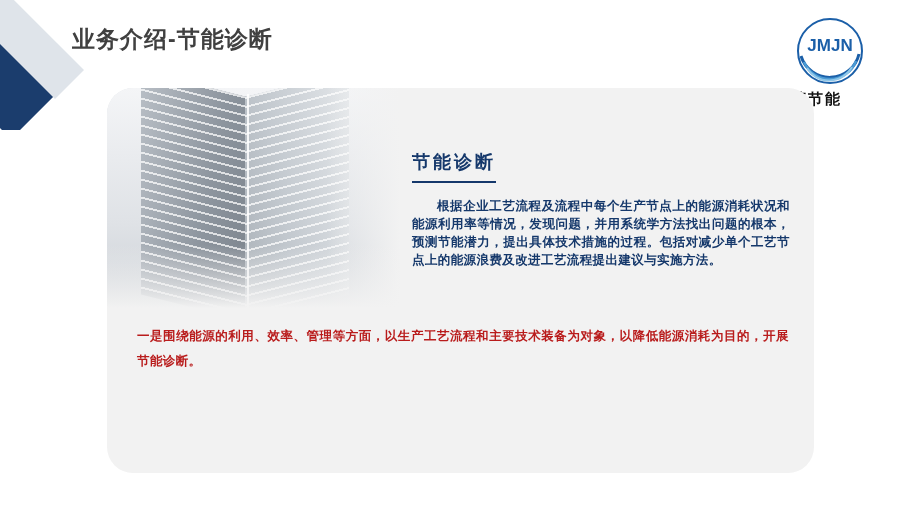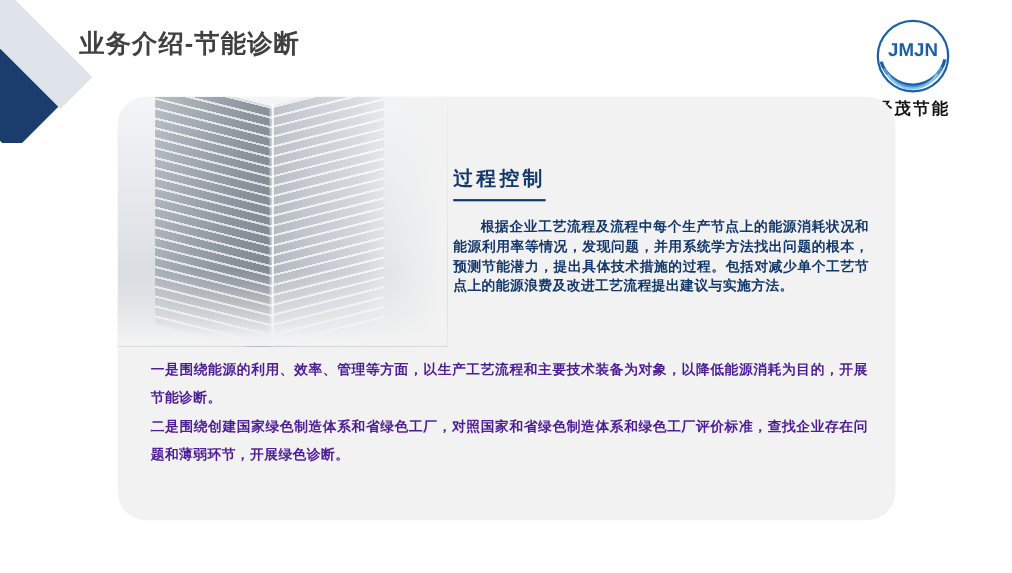--- a/index.html
+++ b/index.html
@@ -70,21 +70,20 @@
     letter-spacing: 1px;
     white-space: nowrap;
   }
 
   
   .logo-block {
     position: absolute;
     top: 14px;
     right: 34px;
     width: 112px;
-    text-align: center;
   }
   .logo-mark {
     position: relative;
     width: 74px;
     height: 74px;
     margin: 0 auto;
   }
   .logo-name {
     margin-top: 2px;
     font-size: 15px;
@@ -206,21 +205,21 @@
   
   .points {
     position: absolute;
     left: 30px;
     top: 236px;
     width: 652px;
   }
   .point {
     font-size: 12.5px;
     line-height: 25px;
-    color: #4c1d95;
+    color: #b91c1c;
     font-weight: bold;
     text-align: justify;
     letter-spacing: 0.4px;
     margin-bottom: 2px;
   }
 </style>
 </head>
 <body>
 
 <div class="slide">
@@ -255,23 +254,22 @@
       </div>
       <div class="tower-right">
         <div class="floors-r"></div>
       </div>
       <div class="edge"></div>
       <div class="fade-right"></div>
       <div class="fade-bottom"></div>
     </div>
 
     <div class="lead-block">
-      <div class="section-heading">过程控制</div>
+      <div class="section-heading">节能诊断</div>
       <div class="lead-text">根据企业工艺流程及流程中每个生产节点上的能源消耗状况和能源利用率等情况，发现问题，并用系统学方法找出问题的根本，预测节能潜力，提出具体技术措施的过程。包括对减少单个工艺节点上的能源浪费及改进工艺流程提出建议与实施方法。</div>
     </div>
 
     <div class="points">
       <div class="point">一是围绕能源的利用、效率、管理等方面，以生产工艺流程和主要技术装备为对象，以降低能源消耗为目的，开展节能诊断。</div>
-      <div class="point">二是围绕创建国家绿色制造体系和省绿色工厂，对照国家和省绿色制造体系和绿色工厂评价标准，查找企业存在问题和薄弱环节，开展绿色诊断。</div>
     </div>
 
   </div>
 </div>
 
 </body></html>

